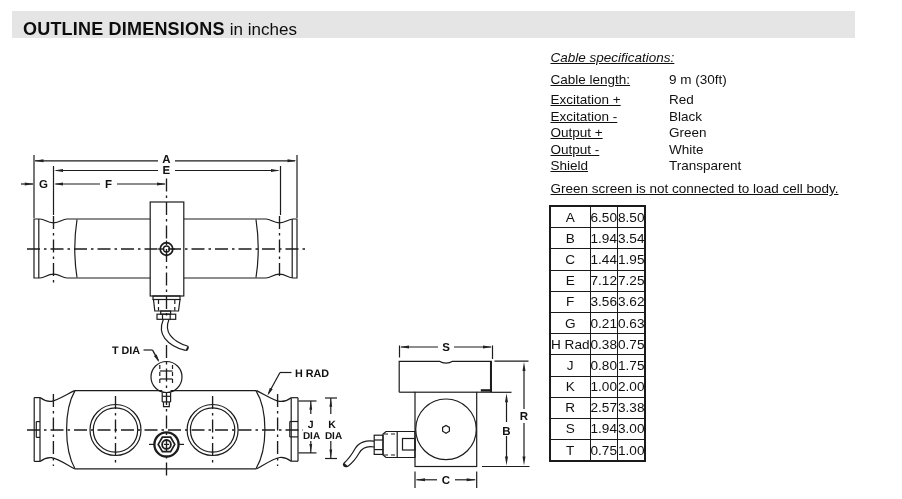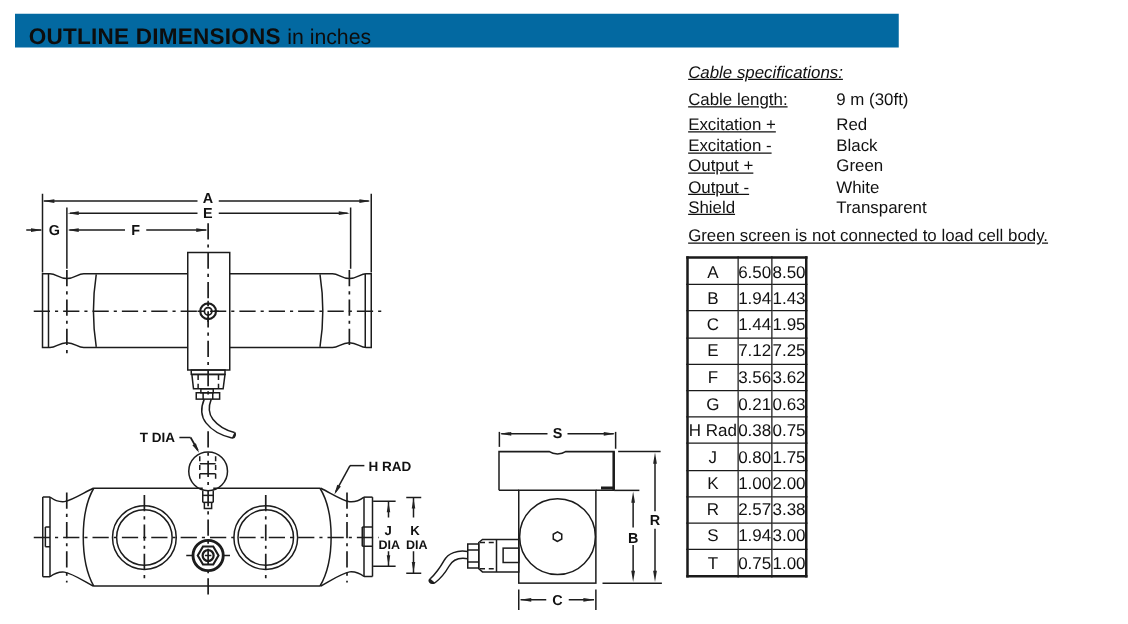--- a/index.html
+++ b/index.html
@@ -1,18 +1,18 @@
 <!DOCTYPE html>
 <html><head>
 <meta charset="utf-8">
 <style>
   html,body{margin:0;padding:0;}
   body{width:902px;height:499px;background:#fff;position:relative;overflow:hidden;
        font-family:"Liberation Sans",sans-serif;color:#111;}
-  .bar{position:absolute;left:12px;top:11px;width:707px;height:27px;background:#0369a1;}
+  .bar{position:absolute;left:12px;top:11px;width:843px;height:27px;background:#e5e5e5;}
   .bar .t{position:absolute;left:11px;top:7.5px;font-size:18px;font-weight:bold;letter-spacing:0.2px;color:#0d0d0d;}
   .bar .t span{font-weight:normal;letter-spacing:0px;font-size:17px;}
   .specs{position:absolute;left:550.5px;top:0;width:300px;font-size:13.5px;color:#111;}
   .specs .ln{position:absolute;left:0;white-space:nowrap;text-decoration:underline;}
   .specs .v{position:absolute;left:118.5px;white-space:nowrap;}
   table.dim{position:absolute;left:549px;top:205px;border-collapse:collapse;
             font-size:13.6px;color:#111;table-layout:fixed;}
   table.dim td{border:1px solid #1a1a1a;text-align:center;padding:0;
                height:20.2px;line-height:19px;overflow:hidden;}
   table.dim{border:2px solid #1a1a1a;}
@@ -38,21 +38,21 @@
 <table class="dim">
   <tbody>
   <tr>
         <td>A</td>
         <td>6.50</td>
         <td>8.50</td>
       </tr>
   <tr>
         <td>B</td>
         <td>1.94</td>
-        <td>1.43</td>
+        <td>3.54</td>
       </tr>
   <tr>
         <td>C</td>
         <td>1.44</td>
         <td>1.95</td>
       </tr>
   <tr>
         <td>E</td>
         <td>7.12</td>
         <td>7.25</td>

